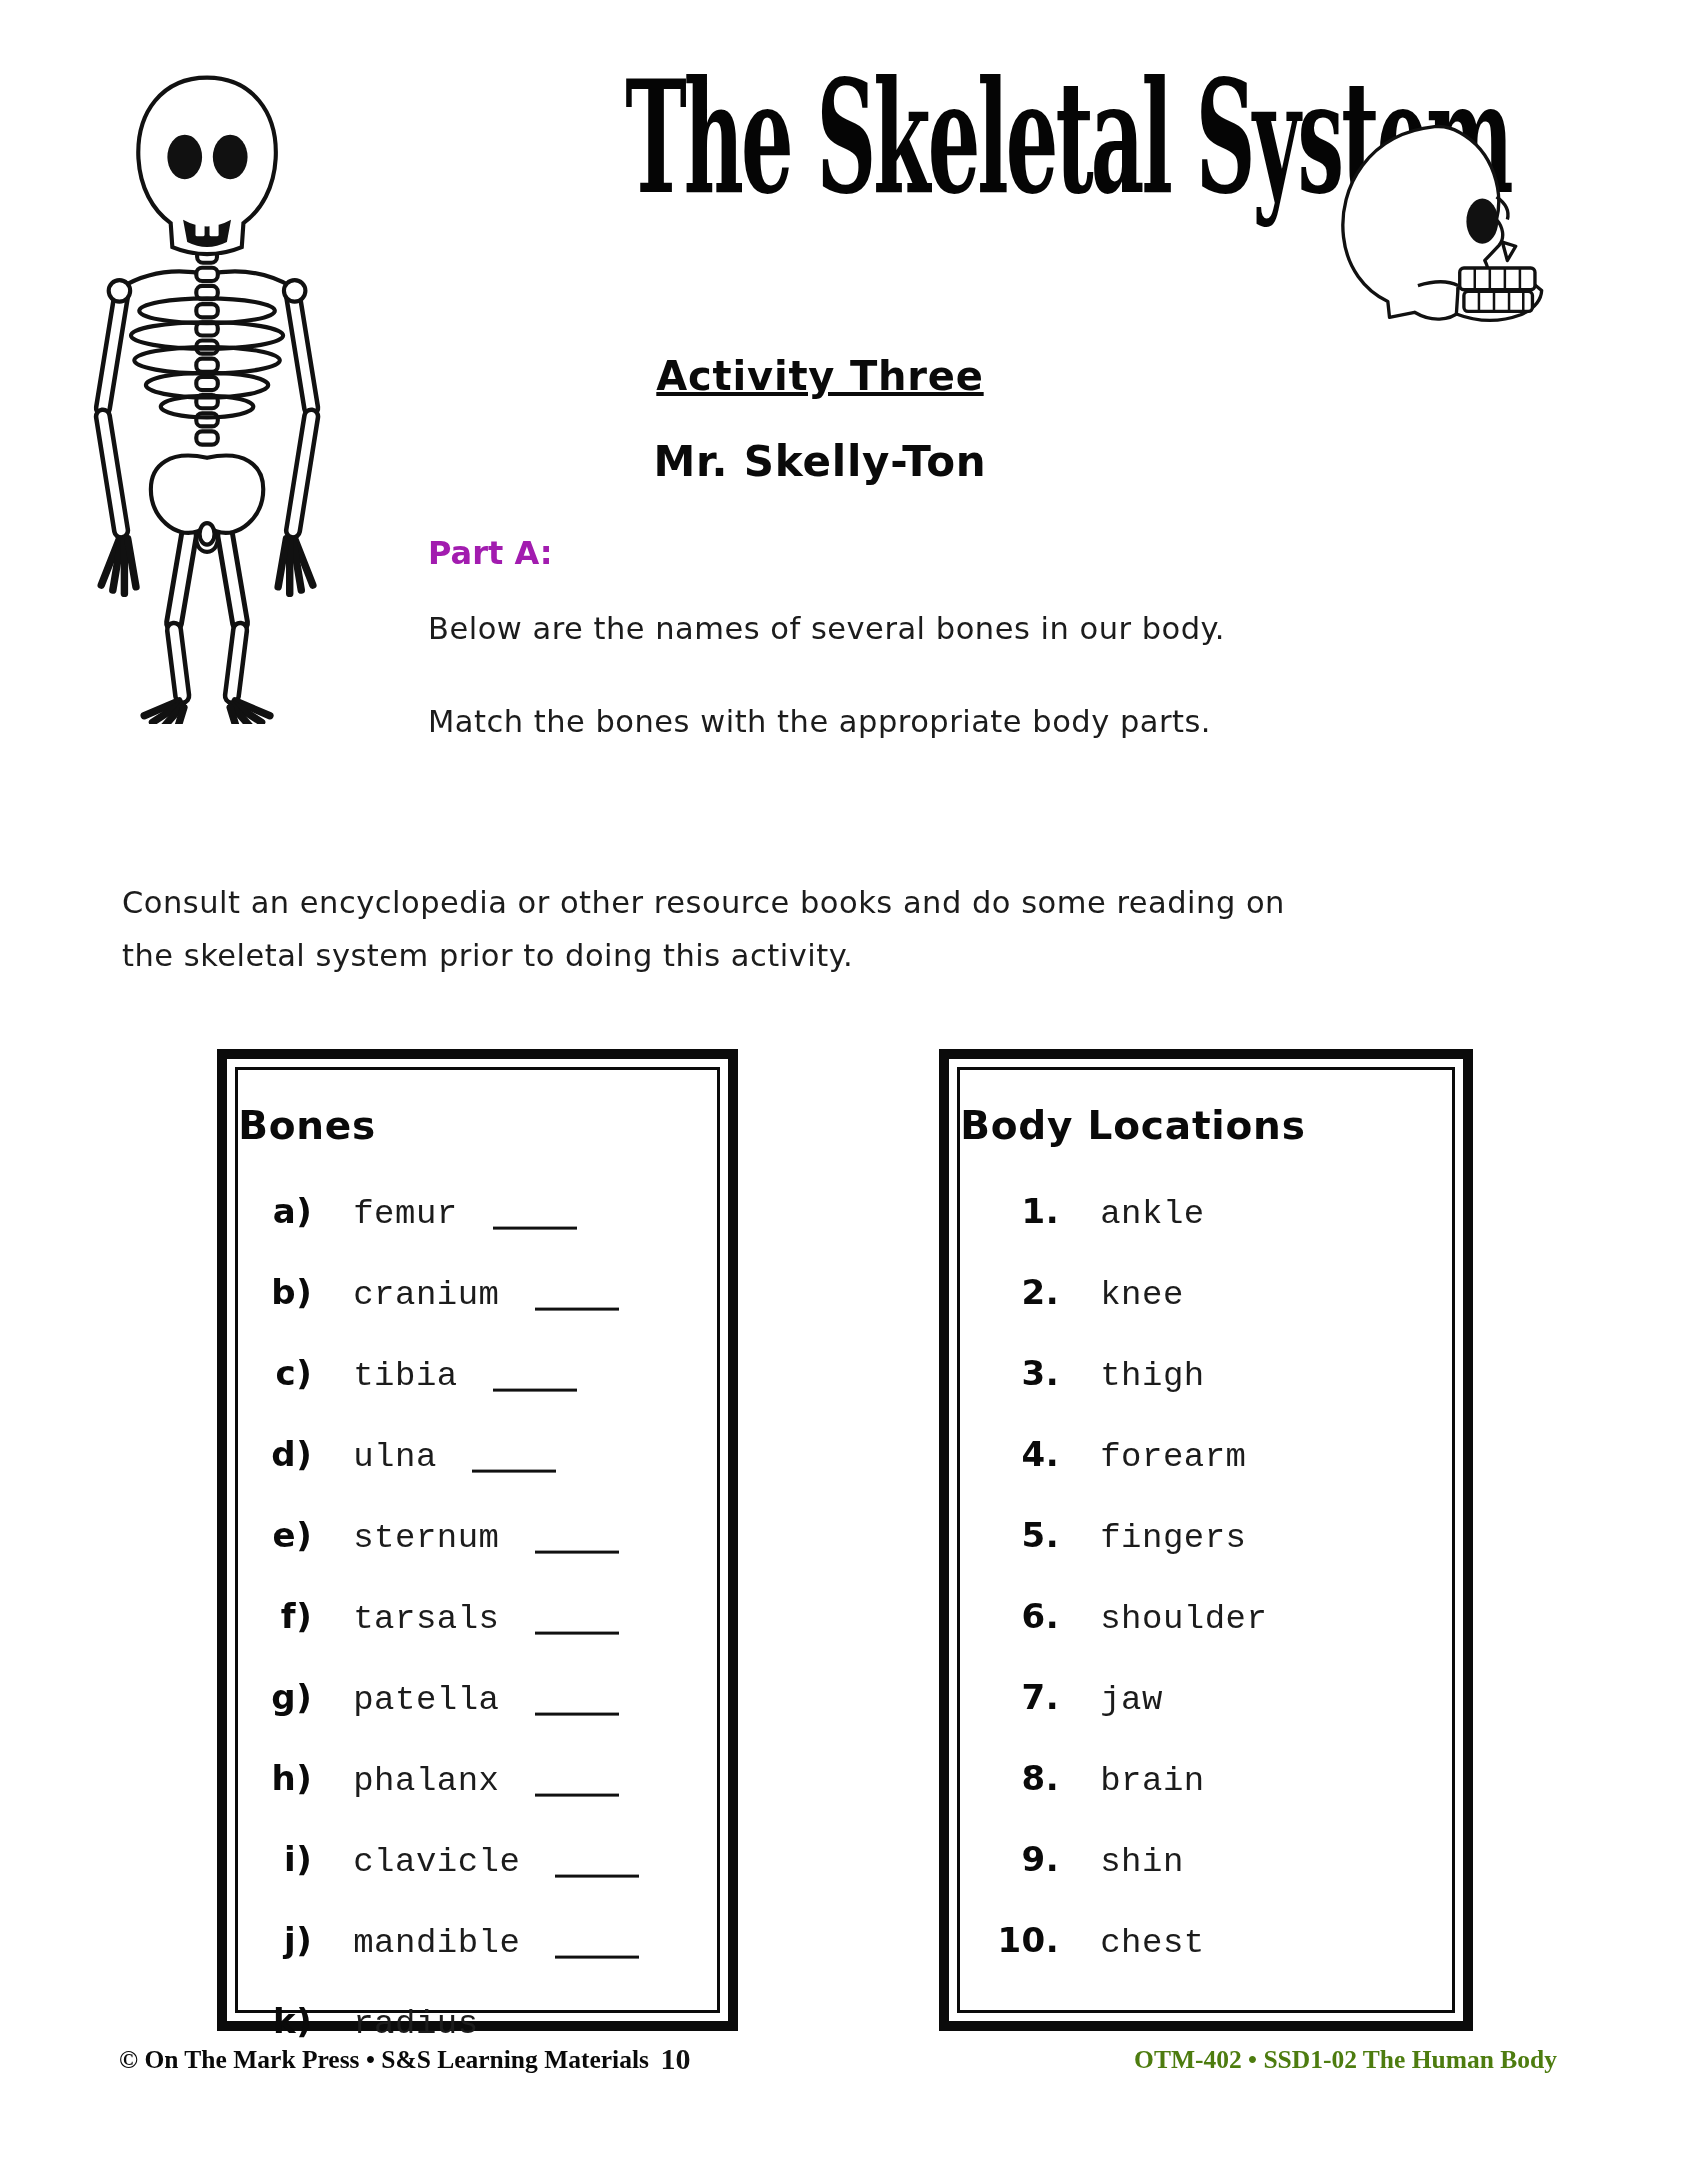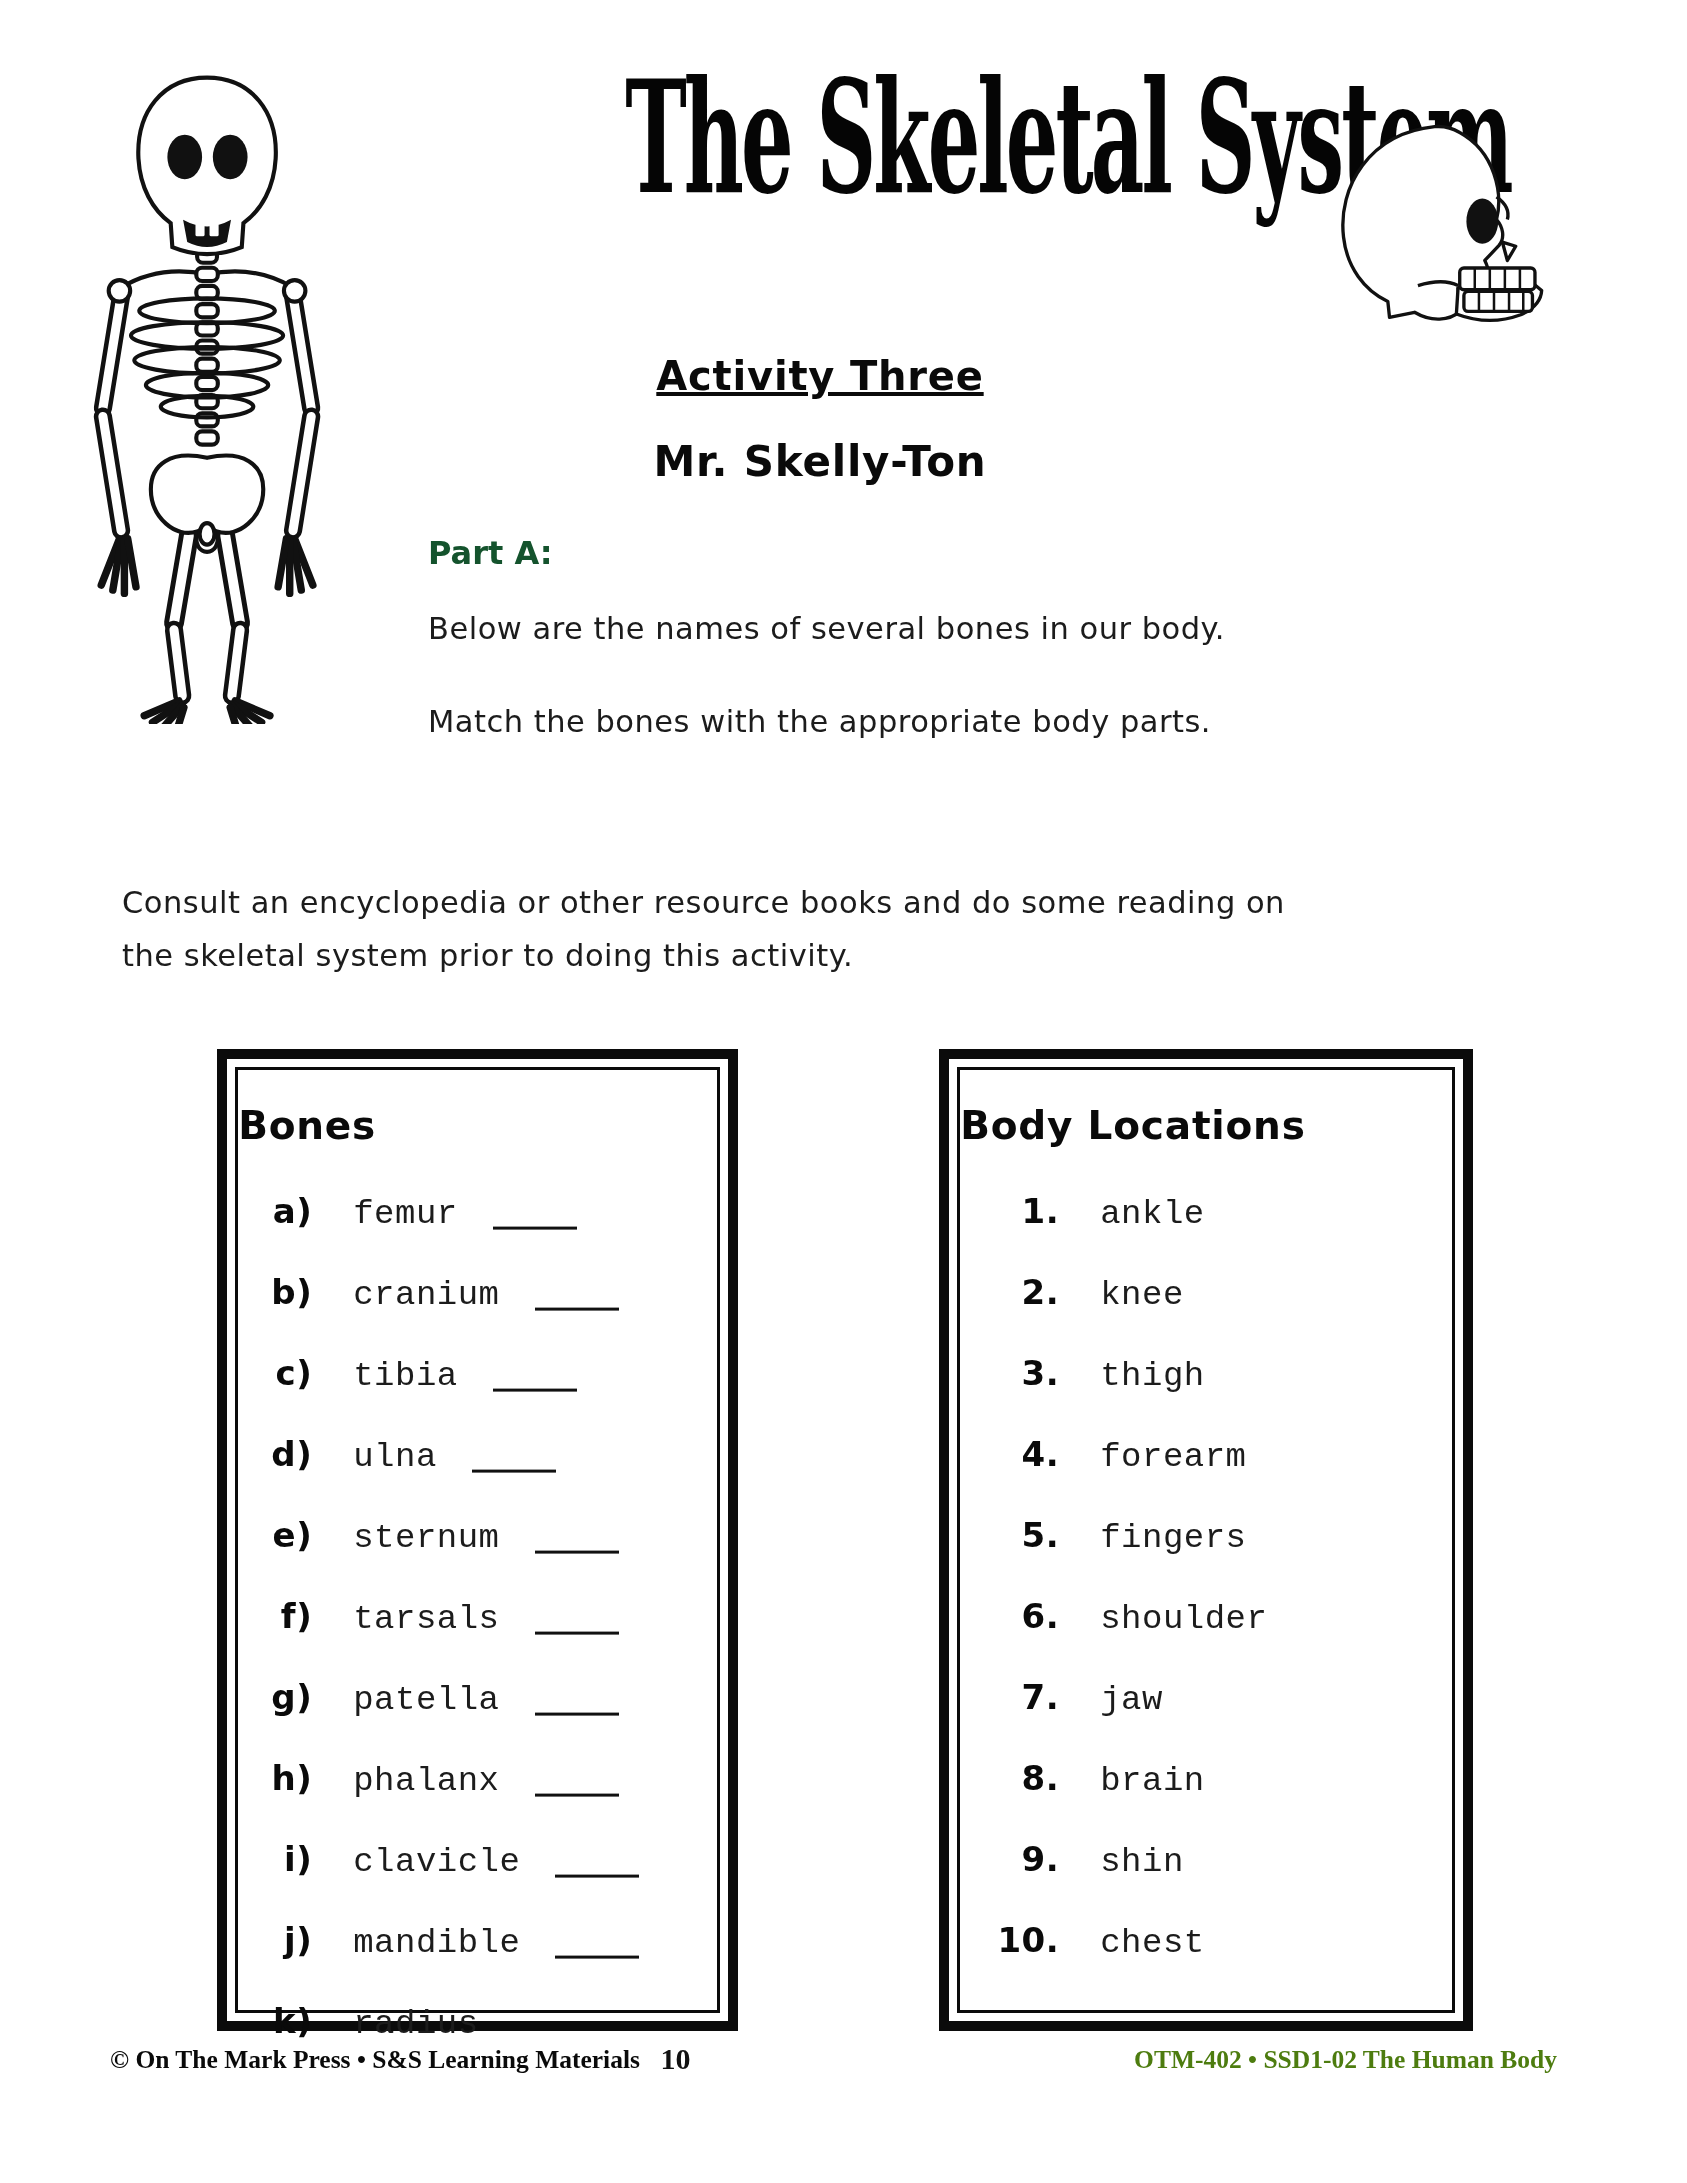--- a/index.html
+++ b/index.html
@@ -28,21 +28,21 @@
   }
   .activity-title{
     position:absolute;left:330px;top:353px;width:980px;
     text-align:center;font-weight:700;font-size:40px;letter-spacing:0.8px;color:#0a0a0a;text-decoration:underline;
   }
   .activity-subtitle{
     position:absolute;left:330px;top:437px;width:980px;
     text-align:center;font-weight:700;font-size:42px;letter-spacing:0.8px;color:#0a0a0a;
   }
   
-  .part-label{position:absolute;left:428px;top:534px;font-weight:700;font-size:32px;color:#14532d;}
+  .part-label{position:absolute;left:428px;top:534px;font-weight:700;font-size:32px;color:#a21caf;}
   .t-line{font-size:30.5px;letter-spacing:0.5px;color:#1c1c1c;white-space:nowrap;}
   .l1{position:absolute;left:428px;top:611px;}
   .l2{position:absolute;left:428px;top:704px;}
   .l3{position:absolute;left:115px;top:794px;}
   .l4a{position:absolute;left:122px;top:885px;}
   .l4b{position:absolute;left:122px;top:938px;}
   
   .wbox{position:absolute;border:10px solid #0b0b0b;background:#fff;box-sizing:border-box;}
   .bones-pos{left:217px;top:1049px;width:521px;height:982px;}
   .loc-pos{left:939px;top:1049px;width:534px;height:982px;}
@@ -58,21 +58,21 @@
   .loc-pos .row-label{width:99px;}
   .row-name{margin-left:41px;color:#1c1c1c;font-family:Liberation Mono, monospace;}
   .blank{
     display:inline-block;flex:0 0 auto;
     width:84px;height:25px;margin-left:35px;
     border-bottom:3.3px solid #111;
     transform:translateY(6.6px);
   }
   
   .footer-left{
-    position:absolute;left:110px;top:2045px;
+    position:absolute;left:119px;top:2045px;
     font-family:"Liberation Serif", serif;font-weight:700;font-size:25.5px;color:#0a0a0a;white-space:nowrap;
   }
   .footer-page{
     position:absolute;left:0;top:2042px;width:1351px;text-align:center;
     font-family:"Liberation Serif", serif;font-size:30px;color:#111;font-weight:bold;
   }
   .footer-right{
     position:absolute;right:130px;top:2045px;
     font-family:"Liberation Serif", serif;font-weight:700;font-size:25.5px;color:#4d7c0f;white-space:nowrap;
   }

